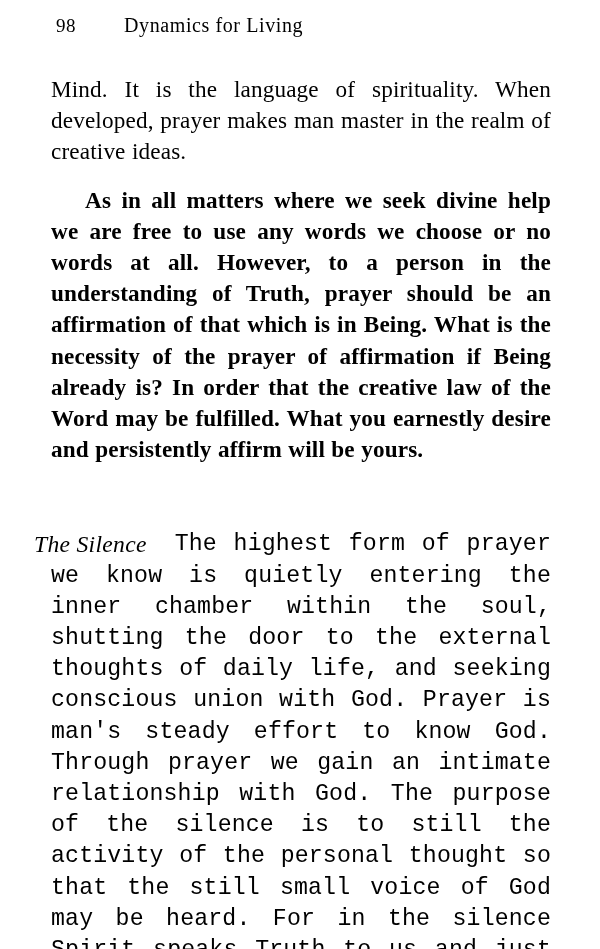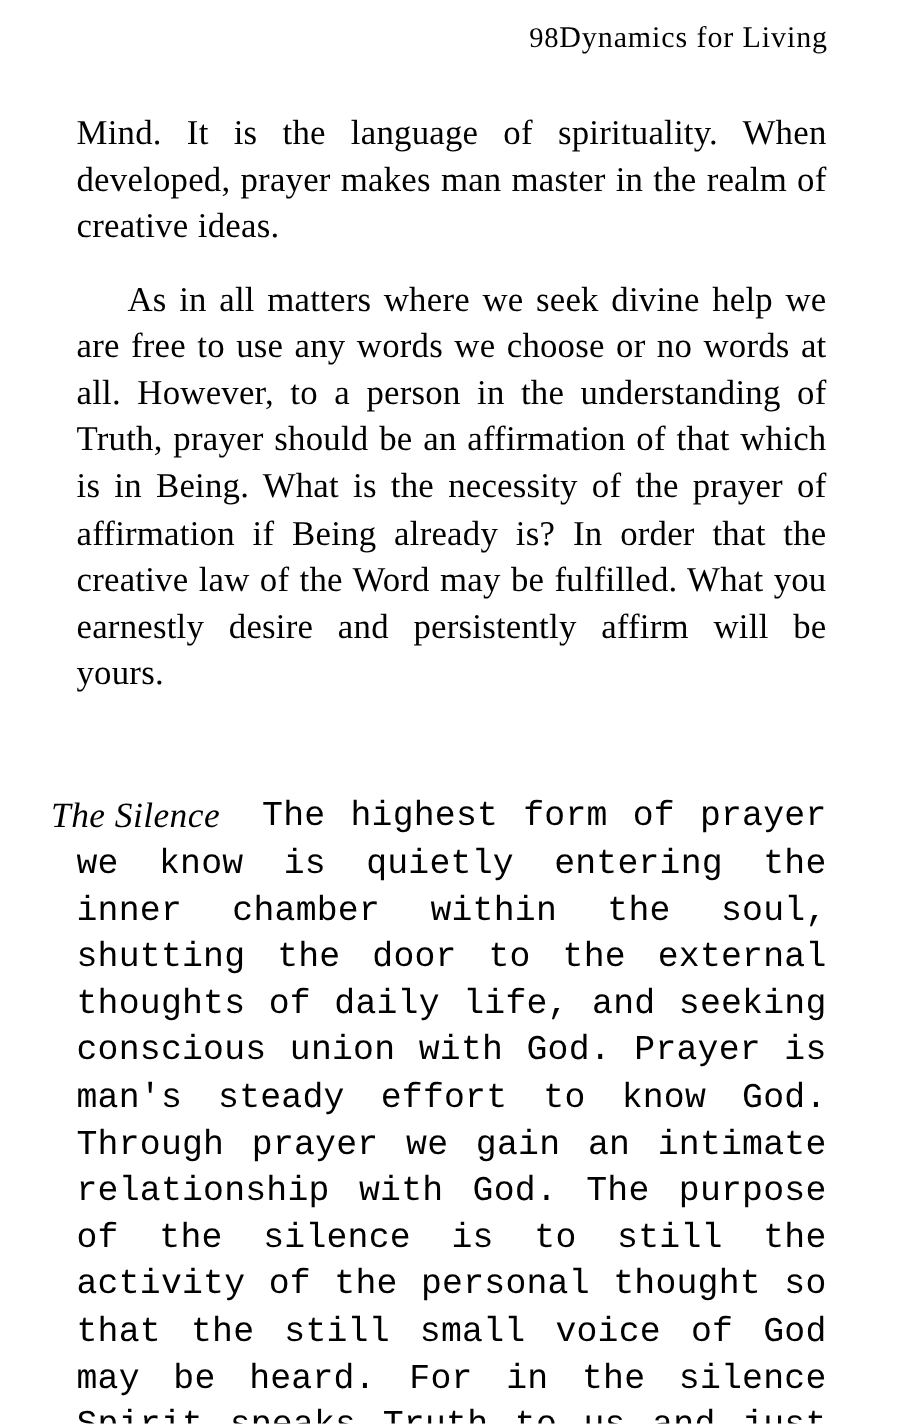--- a/index.html
+++ b/index.html
@@ -22,21 +22,22 @@
     padding: 0;
   }
   .running-head {
     position: absolute;
     top: 14px;
     left: 56px;
     right: 48px;
     height: 26px;
     display: flex;
     align-items: baseline;
-    justify-content: flex-end;
+    justify-content: flex-start;
+    gap: 48px;
   }
   .folio {
     font-size: 19px;
     letter-spacing: 0.5px;
     font-family: "Liberation Serif", "DejaVu Serif", serif;
   }
   .book-title {
     font-size: 20px;
     letter-spacing: 0.6px;
     font-family: "Liberation Serif", "DejaVu Serif", serif;
@@ -51,20 +52,21 @@
     margin: 17px;
     font-size: 23.2px;
     line-height: 31.2px;
     text-align: justify;
     text-align-last: left;
     letter-spacing: 0.15px;
     word-spacing: 0.4px;
   }
   p.indent {
     text-indent: 34px;
+    font-weight: bold;
   }
   .block-gap {
     height: 30px;
   }
   .silence-block {
     position: relative;
   }
   .silence-head {
     float: left;
     font-style: italic;

